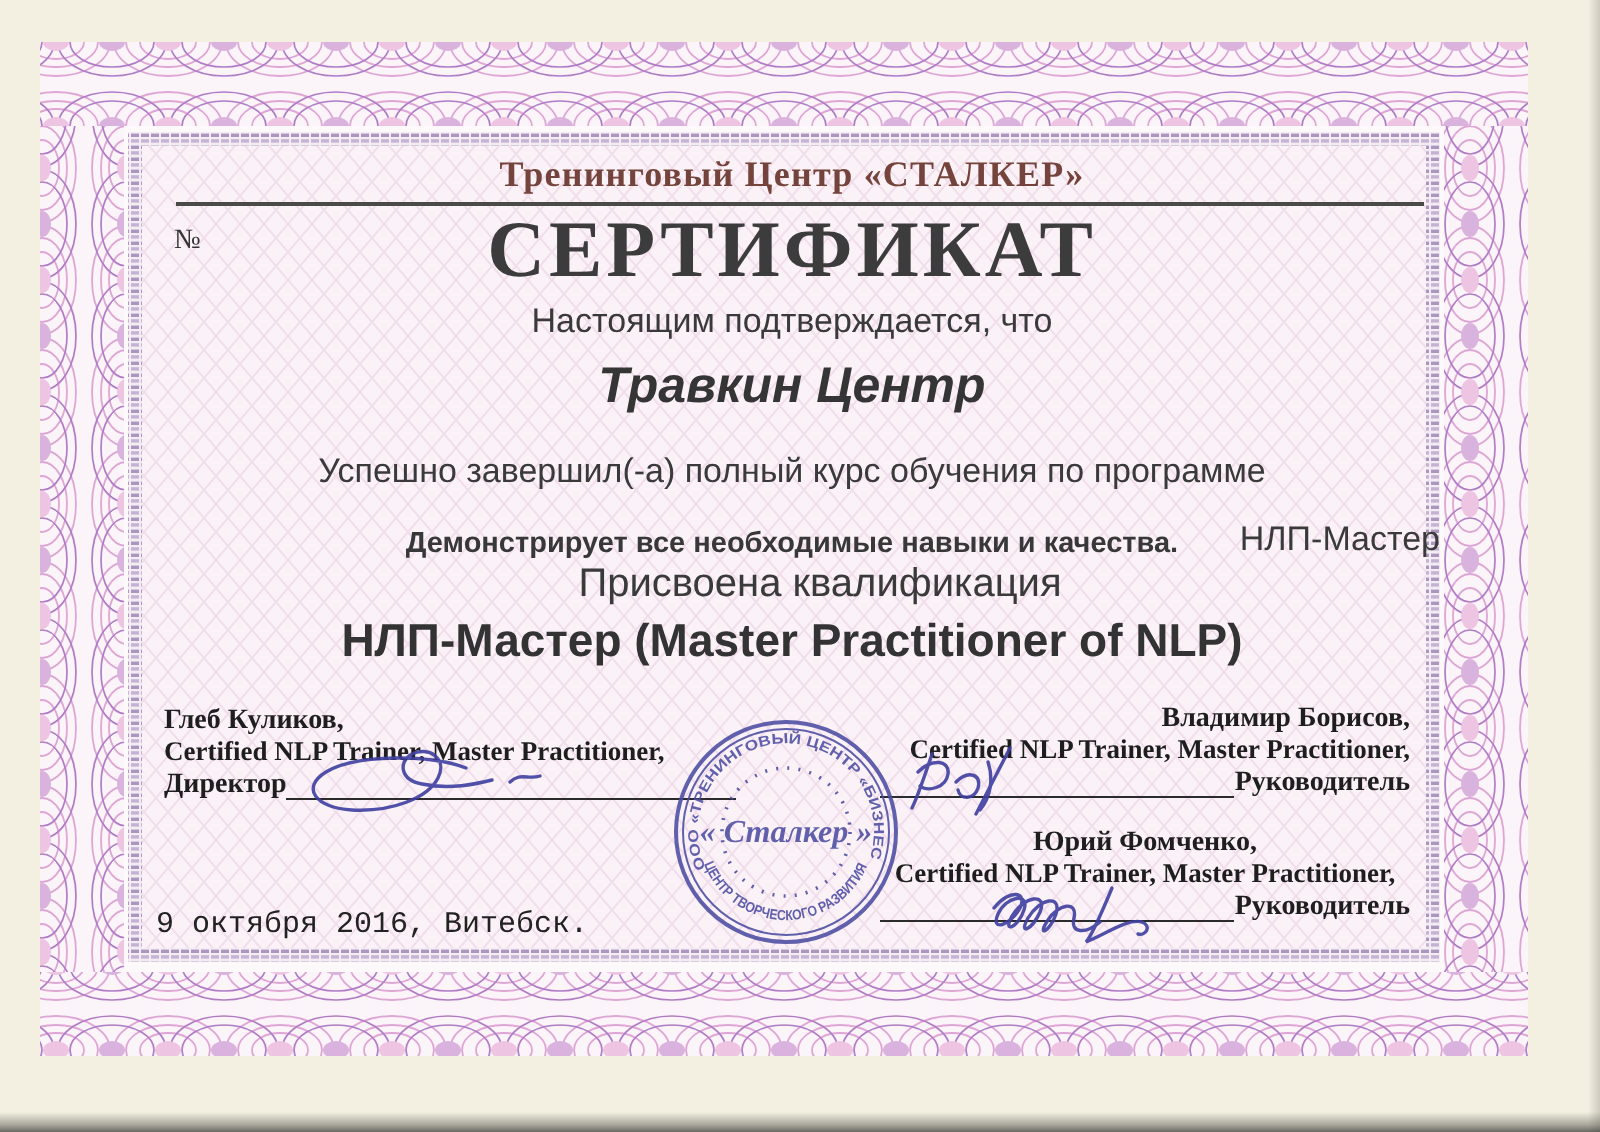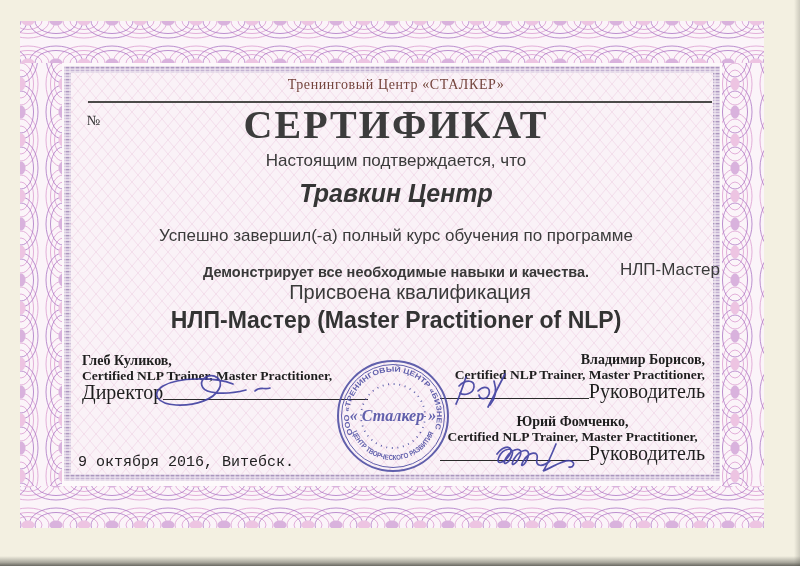--- a/index.html
+++ b/index.html
@@ -2,36 +2,36 @@
 <html><head>
 <meta charset="utf-8">
 <style>
   html,body{margin:0;padding:0;}
   .page{position:relative;width:800px;height:566px;background:#f3f0e1;overflow:hidden;
         font-family:"Liberation Serif",serif;}
   .ser{font-family:"Liberation Serif",serif;}
   .san{font-family:"Liberation Sans",sans-serif;}
   .content{position:absolute;left:72px;top:0;width:648px;height:566px;z-index:2;}
   .ctr{position:absolute;left:0;width:648px;text-align:center;color:#3a3a3a;}
-  .org-header{top:77px;font-size:14px;font-weight:normal;letter-spacing:.6px;color:#74443c;}
+  .org-header{top:77px;font-size:18px;font-weight:bold;letter-spacing:.6px;color:#74443c;}
   .rule{position:absolute;left:88px;top:101px;width:624px;height:2px;background:#4a4a48;z-index:2;}
   .num{position:absolute;left:87px;top:113px;font-size:14px;color:#333;z-index:2;}
   .title{top:101px;font-size:40px;font-weight:bold;letter-spacing:2px;color:#3c3c3c;}
   .confirm{top:151px;font-size:17px;}
   .recipient{top:179px;font-size:25px;font-weight:bold;font-style:italic;color:#353535;}
   .course1{top:226px;font-size:17px;}
   .course2{top:260px;font-size:17px;text-align:right;}
   .skills{top:264px;font-size:14.5px;font-weight:bold;color:#383838;}
   .quallabel{top:281px;font-size:20px;padding-left:14px;}
   .qual{top:307px;font-size:23px;font-weight:bold;color:#333;}
   .sigblock{position:absolute;z-index:2;color:#1e1e1e;}
   .sigblock .name{font-size:14px;font-weight:bold;line-height:14.5px;}
   .sigblock .creds{font-size:13.5px;font-weight:bold;line-height:14.5px;}
   .rolerow{display:flex;align-items:flex-end;height:17px;}
-  .role{font-size:20px;font-weight:normal;line-height:15px;white-space:nowrap;}
+  .role{font-size:14px;font-weight:bold;line-height:15px;white-space:nowrap;}
   .fill-line{flex:1;border-bottom:1.6px solid #2b2b2b;height:14px;}
   .sig-left{left:82px;top:354px;width:286px;text-align:left;}
   .sig-r1{left:440px;top:353px;width:265px;text-align:right;}
   .sig-r2{left:440px;top:415px;width:265px;text-align:center;}
   .date{position:absolute;left:78px;top:454px;font-size:15px;color:#222;z-index:2;font-family:Liberation Mono, monospace;}
   .layer0{position:absolute;left:0;top:0;z-index:0;}
   .overlay{position:absolute;left:0;top:0;z-index:5;pointer-events:none;}
   .shadow-b{position:absolute;left:0;right:0;bottom:0;height:10px;z-index:6;
     background:linear-gradient(to bottom,rgba(110,110,100,0),rgba(92,92,85,.5) 65%,rgba(66,66,60,.78));}
   .shadow-r{position:absolute;top:0;bottom:0;right:0;width:6px;z-index:6;

